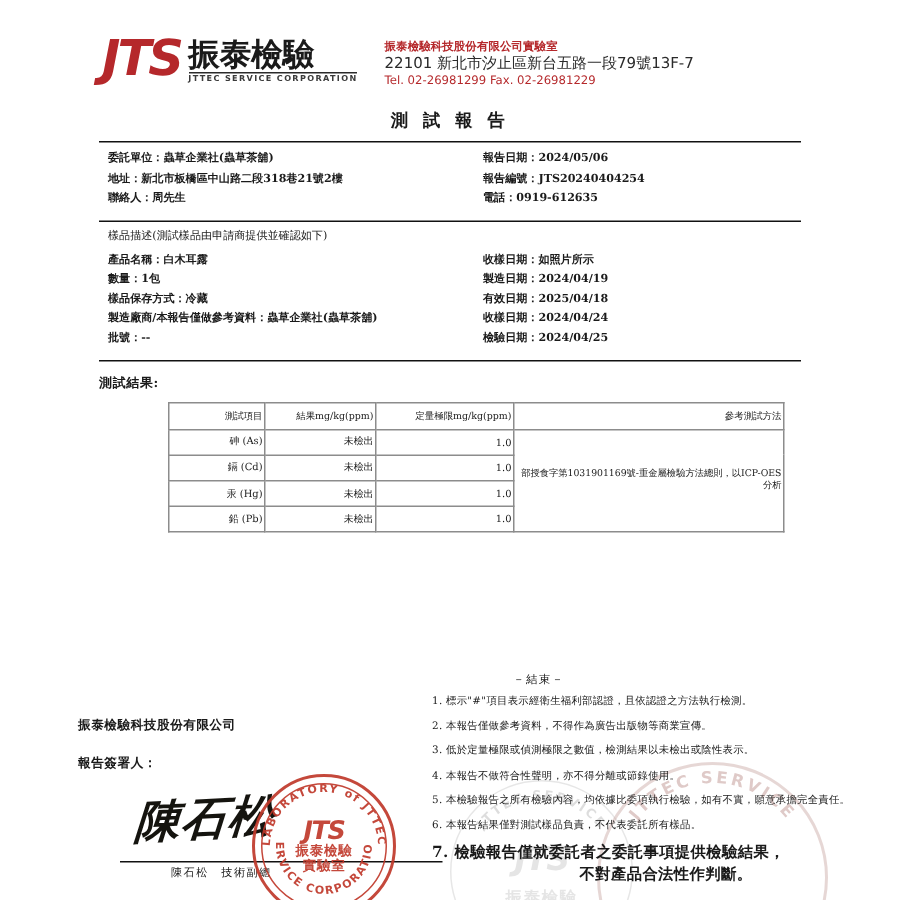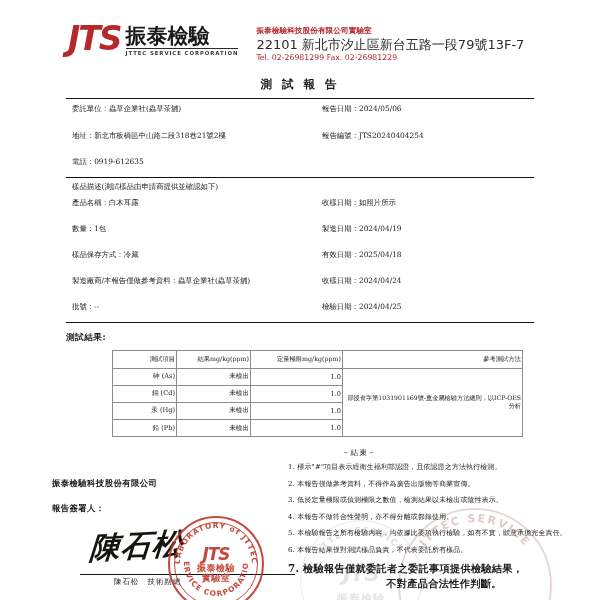--- a/index.html
+++ b/index.html
@@ -75,21 +75,21 @@
   }
   .addr-line1 {
     font-family: "DejaVu Sans", sans-serif;
     font-size: 7.6px;
     color: #b5282b;
     font-weight: bold;
     letter-spacing: 0.1px;
   }
   .addr-line2 {
     font-family: "DejaVu Sans", sans-serif;
-    font-size: 13px;
+    font-size: 10px;
     color: #2b2b2b;
     letter-spacing: 0px;
   }
   .addr-line3 {
     font-family: "DejaVu Sans", sans-serif;
     font-size: 7.8px;
     color: #b5282b;
     letter-spacing: 0px;
   }
 
@@ -104,23 +104,24 @@
 
   
   .rule {
     border-top: 1.6px solid #111;
     margin: 6px 50px 0 50px;
   }
   .info-grid {
     display: grid;
     grid-template-columns: 250px 1fr;
     padding: 4px 50px 4px 56px;
-    row-gap: 15px;
+    row-gap: 2px;
     font-size: 7.4px;
     line-height: 1.5;
+    font-weight: bold;
   }
   .info-grid .cell {
     white-space: nowrap;
   }
   .desc-head {
     padding: 4px 50px 1px 56px;
     font-size: 7.4px;
   }
   .section-label {
     padding: 9px 50px 4px 50px;
@@ -372,20 +373,21 @@
   </div>
 
   <div class="doc-title">測 試 報 告</div>
 
   <div class="rule"></div>
   <div class="info-grid">
     <div class="cell"><span>委託單位：</span><span>蟲草企業社(蟲草茶舖)</span></div>
     <div class="cell"><span>報告日期：</span><span>2024/05/06</span></div>
     <div class="cell"><span>地址：</span><span>新北市板橋區中山路二段318巷21號2樓</span></div>
     <div class="cell"><span>報告編號：</span><span>JTS20240404254</span></div>
+    <div class="cell"><span>聯絡人：</span><span>周先生</span></div>
     <div class="cell"><span>電話：</span><span>0919-612635</span></div>
   </div>
   <div class="rule"></div>
 
   <div class="desc-head">樣品描述(測試樣品由申請商提供並確認如下)</div>
   <div class="info-grid">
     <div class="cell"><span>產品名稱：</span><span>白木耳露</span></div>
     <div class="cell"><span>收樣日期：</span><span>如照片所示</span></div>
     <div class="cell"><span>數量：</span><span>1包</span></div>
     <div class="cell"><span>製造日期：</span><span>2024/04/19</span></div>

